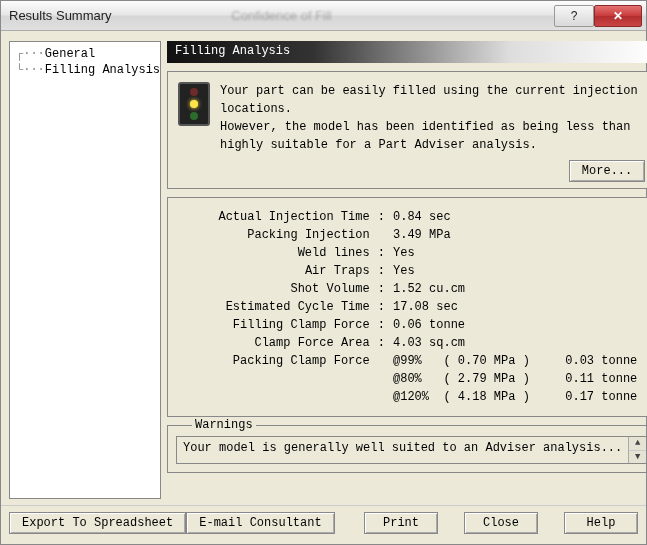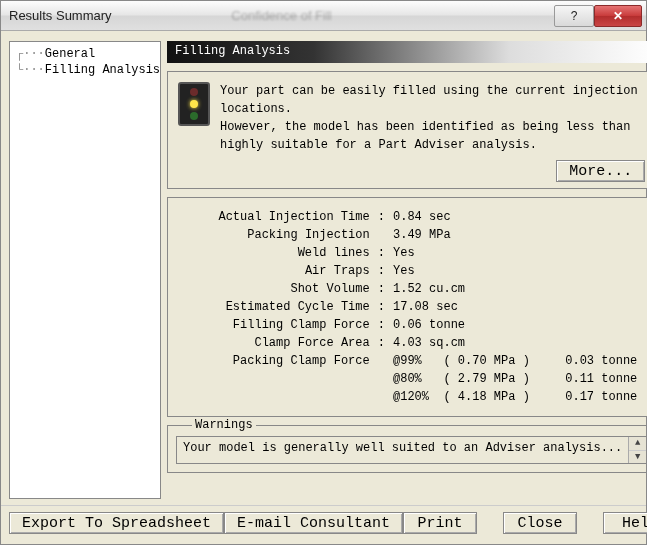--- a/index.html
+++ b/index.html
@@ -108,21 +108,21 @@
     display: flex; flex-direction: column; align-items: center; justify-content: space-around;
     padding: 2px 0;
   }
   .tl-dot { width: 8px; height: 8px; border-radius: 50%; }
   .tl-red { background: #6b2b2b; }
   .tl-yellow { background: #ffe54a; box-shadow: 0 0 4px #ffe54a; }
   .tl-green { background: #2b6b2b; }
   .msgtext { flex: 1; line-height: 18px; white-space: pre-line; }
   .btn {
     font-family: "Courier New", monospace;
-    font-size: 15px;
+    font-size: 12px;
     background: #ece9d8;
     border: 1px solid #888;
     box-shadow: inset 1px 1px 0 #fff, inset -1px -1px 0 #aaa;
     padding: 2px 12px;
     min-width: 70px;
     height: 22px;
     cursor: default;
     text-align: center;
   }
   .more-wrap {

